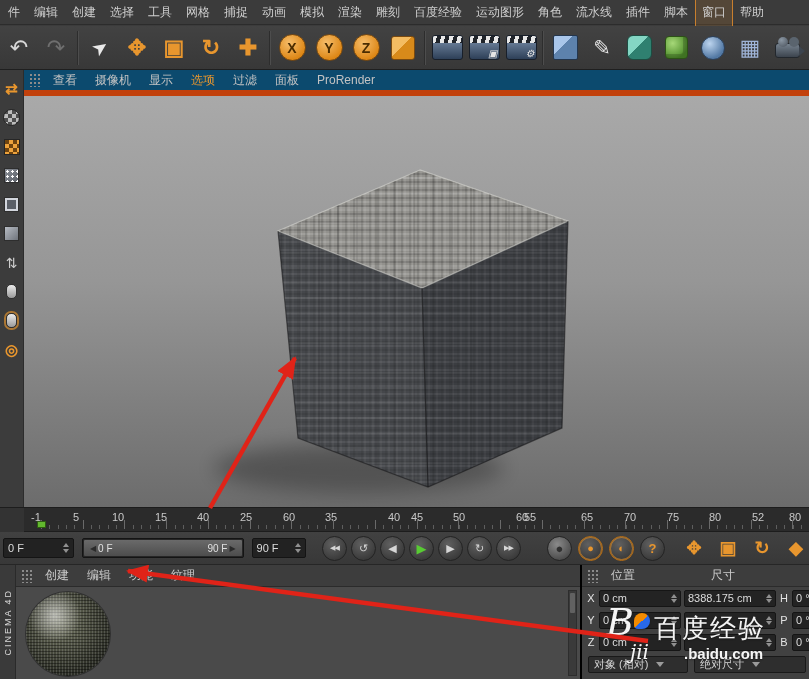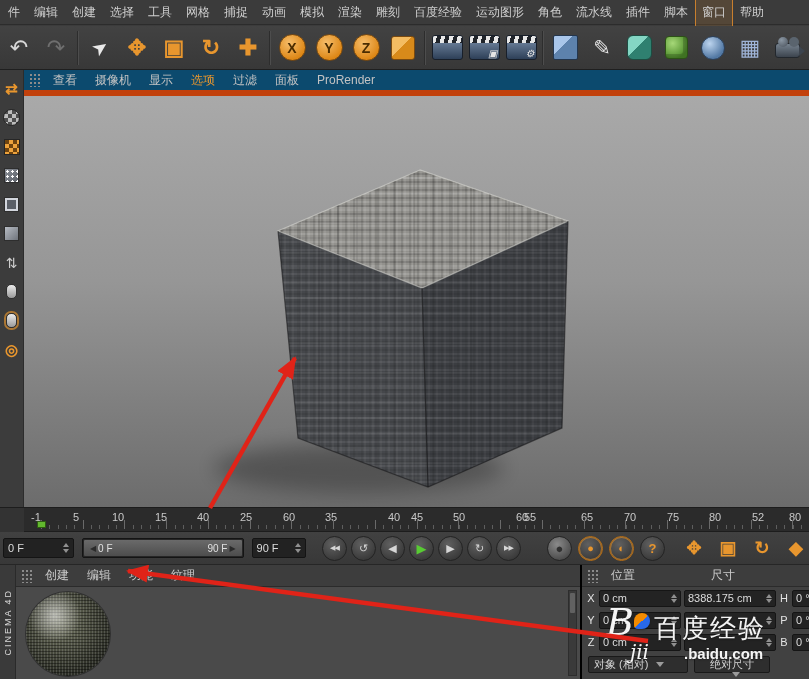--- a/index.html
+++ b/index.html
@@ -164,21 +164,21 @@
   .fld { height:17px; background:#232323; border:1px solid #151515; border-radius:2px;
     color:#dcdcdc; font-size:11px; display:flex; align-items:center; padding:0 3px; overflow:hidden; white-space:nowrap; }
   .fld .spin { margin-left:auto; padding-left:3px; display:flex; flex-direction:column; gap:1px; }
   .f-pos { width:82px; flex:0 0 auto; }
   .f-size { width:92px; flex:0 0 auto; }
   .f-rot { width:60px; flex:0 0 auto; }
   .ddrow { display:flex; gap:6px; padding:3px 0 0 6px; }
   .dd { height:17px; background:#2e2e2e; border:1px solid #191919; border-radius:2px;
     color:#d5d5d5; font-size:11px; display:flex; align-items:center; padding:0 5px; }
   .dd .caret { margin-left:8px; width:0; height:0; border-left:4px solid transparent; border-right:4px solid transparent; border-top:5px solid #9b9b9b; }
-  .dd1 { width:100px; } .dd2 { width:76px;flex-direction:column; }
+  .dd1 { width:100px; } .dd2 { width:112px; }
 
   
   .wm { position:absolute; left:598px; top:600px; width:210px; height:72px; z-index:40;
     color:#ffffff; opacity:.95; text-shadow:0 1px 2px rgba(0,0,0,.35); pointer-events:none; }
   .wm-initial { position:absolute; left:8px; top:0px; font-family:"DejaVu Serif", serif; font-style:italic; font-size:38px; }
   .wm-logo { position:absolute; left:36px; top:13px; width:16px; height:16px; border-radius:50% 50% 50% 4px;
     background:linear-gradient(135deg,#ff9100 50%,#2a6df4 50%); box-shadow:0 1px 2px rgba(0,0,0,.3); }
   .wm-brand { position:absolute; left:56px; top:11px; font-size:26px; font-weight:normal; letter-spacing:2px; }
   .wm-script { position:absolute; left:32px; top:40px; font-family:"DejaVu Serif", serif; font-style:italic; font-size:20px; }
   .wm-domain { position:absolute; left:86px; top:45px; font-size:15px; font-weight:bold; }

